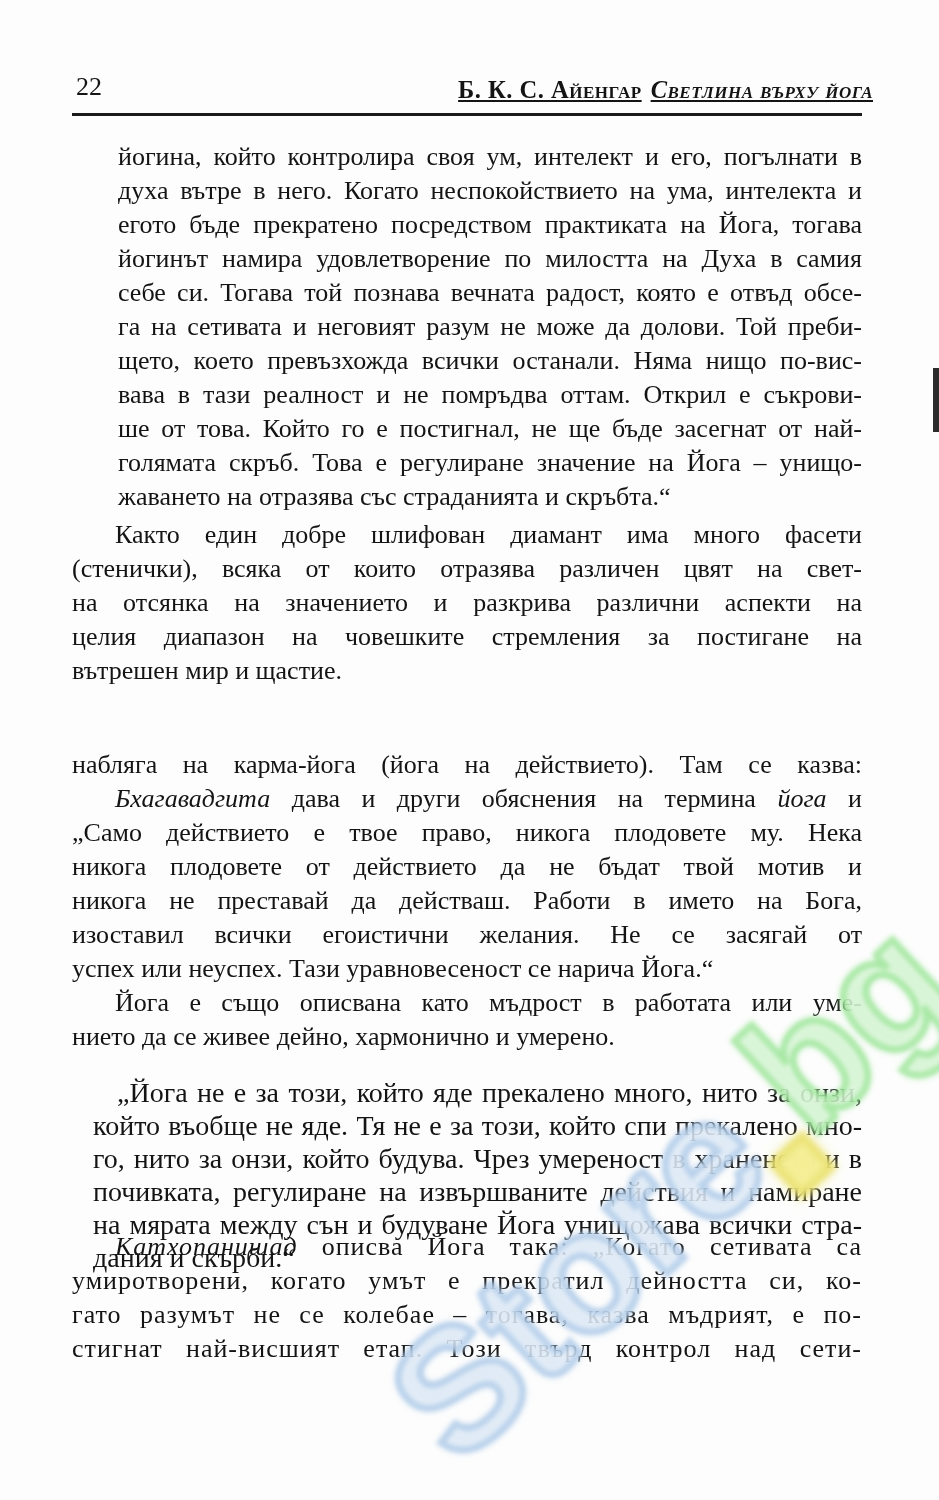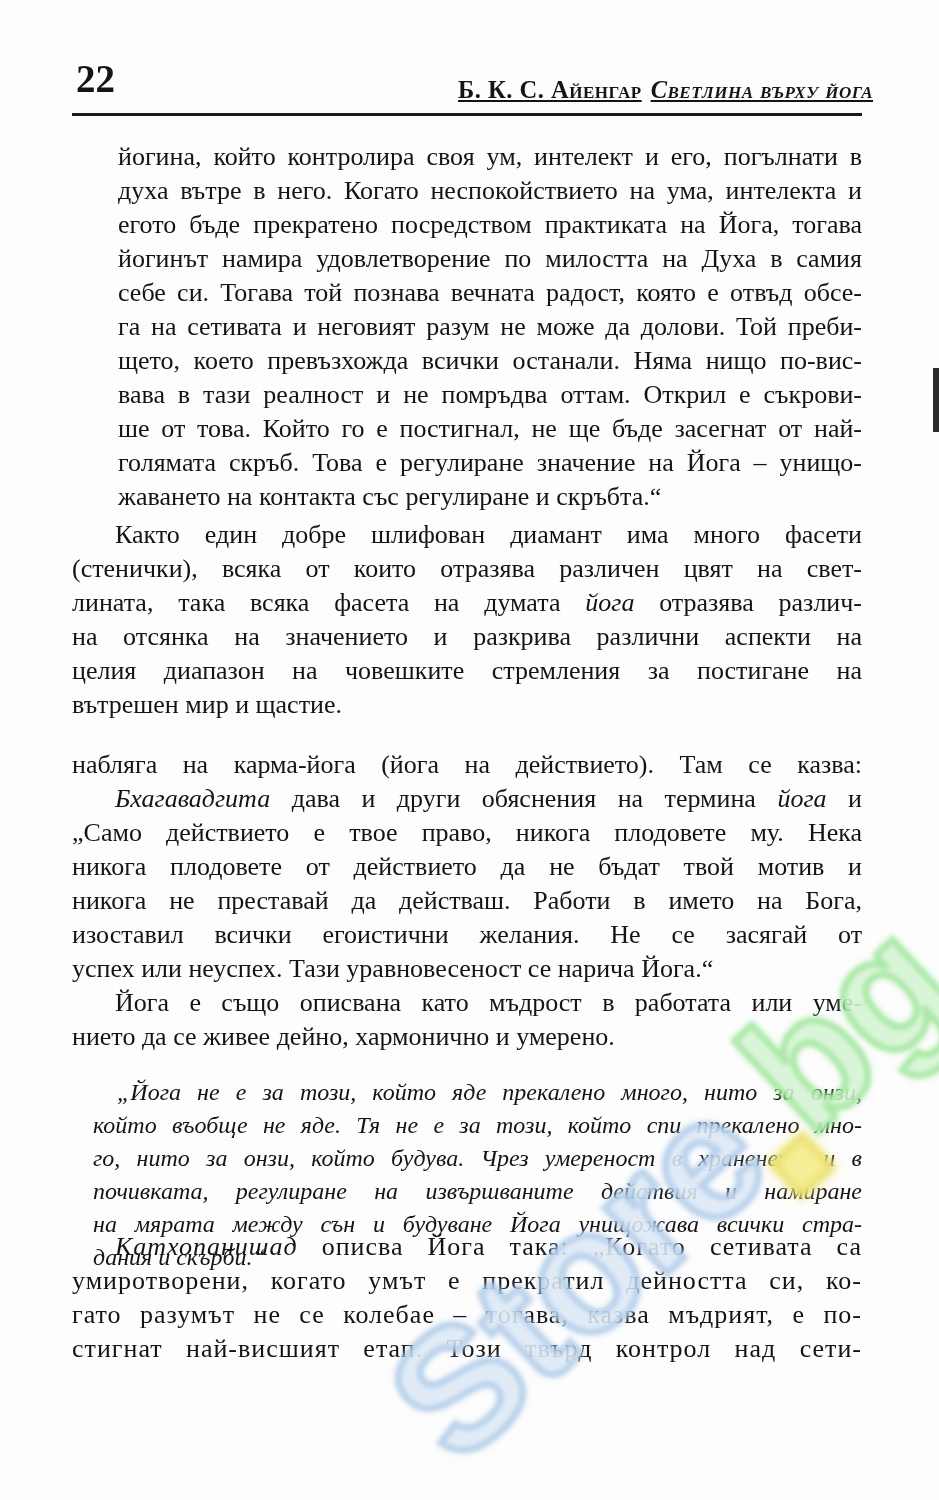--- a/index.html
+++ b/index.html
@@ -7,22 +7,22 @@
     width:939px; height:1500px;
     background:#fdfdfd;
     font-family:"Liberation Serif", serif;
     color:#141414;
     position:relative;
     overflow:hidden;
   }
 
   
   .page-number {
-    position:absolute; left:76px; top:64px;
-    font-size:39px; line-height:30px;font-weight:bold;
+    position:absolute; left:76px; top:72px;
+    font-size:26px; line-height:30px;
   }
   .running-header {
     position:absolute; right:66px; top:76px;
     font-size:24.5px; line-height:28px;
     font-weight:bold; font-variant:small-caps;
     letter-spacing:0.5px; white-space:nowrap;text-decoration:underline;
   }
   .running-header .hdr-title { font-style:italic; margin-left:9px; }
   .header-rule {
     position:absolute; left:72px; top:113px;
@@ -36,21 +36,21 @@
     font-size:26px; line-height:34px;
   }
   .para-1 { top:0; }
   .para-2 { top:378px; }
   .para-3 { top:608px; }
   .para-4 { top:846px; }
   .para-5 { top:936px; }
   .para-6 { top:1090px; }
 
   .quote-block { left:46px; width:744px !important; }
-  .small-quote { left:21px; width:769px !important; font-size:24px; line-height:33px;font-style:italic; }
+  .small-quote { left:21px; width:769px !important; font-size:28px; line-height:33px; }
   .para-6 { letter-spacing:1px; }
 
   .line { display:block; text-align:justify; text-align-last:justify; }
   .line.last { text-align-last:left; }
   .line.last.stretch { text-align-last:justify; }
   .line.ind { text-indent:43px; }
   .small-quote .line.ind { text-indent:24px; }
 
   
   .watermark {
@@ -102,26 +102,25 @@
       <span class="line">йогина, който контролира своя ум, интелект и его, погълнати в</span>
       <span class="line">духа вътре в него. Когато неспокойствието на ума, интелекта и</span>
       <span class="line">егото бъде прекратено посредством практиката на Йога, тогава</span>
       <span class="line">йогинът намира удовлетворение по милостта на Духа в самия</span>
       <span class="line">себе си. Тогава той познава вечната радост, която е отвъд обсе-</span>
       <span class="line">га на сетивата и неговият разум не може да долови. Той преби-</span>
       <span class="line">щето, което превъзхожда всички останали. Няма нищо по-вис-</span>
       <span class="line">вава в тази реалност и не помръдва оттам. Открил е съкрови-</span>
       <span class="line">ше от това. Който го е постигнал, не ще бъде засегнат от най-</span>
       <span class="line">голямата скръб. Това е регулиране значение на Йога – унищо-</span>
-      <span class="line last">жаването на контакта със регулиране и скръбта.“</span>
+      <span class="line last">жаването на отразява със страданията и скръбта.“</span>
     </p>
     <p class="body para-2">
       <span class="line ind">Както един добре шлифован диамант има много фасети</span>
       <span class="line">(стенички), всяка от които отразява различен цвят на свет-</span>
-      <span class="line">лината, така всяка фасета на думата <i>йога</i> отразява различ-</span>
       <span class="line">на отсянка на значението и разкрива различни аспекти на</span>
       <span class="line">целия диапазон на човешките стремления за постигане на</span>
       <span class="line last">вътрешен мир и щастие.</span>
     </p>
     <p class="body para-3">
       <span class="line">набляга на карма-йога (йога на действието). Там се казва:</span>
       <span class="line ind"><i>Бхагавадгита</i> дава и други обяснения на термина <i>йога</i> и</span>
       <span class="line">„Само действието е твое право, никога плодовете му. Нека</span>
       <span class="line">никога плодовете от действието да не бъдат твой мотив и</span>
       <span class="line">никога не преставай да действаш. Работи в името на Бога,</span>

